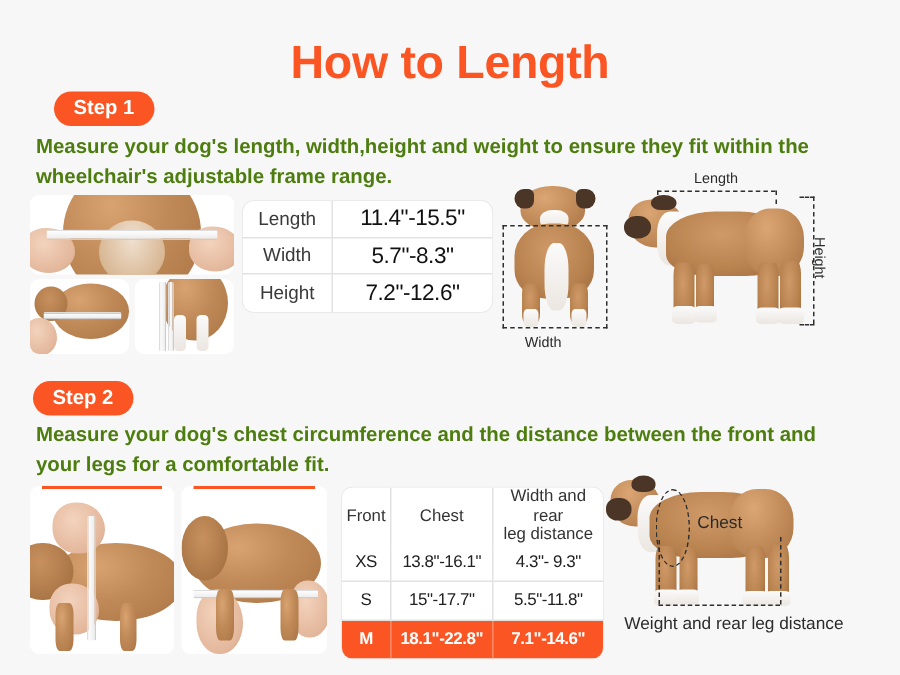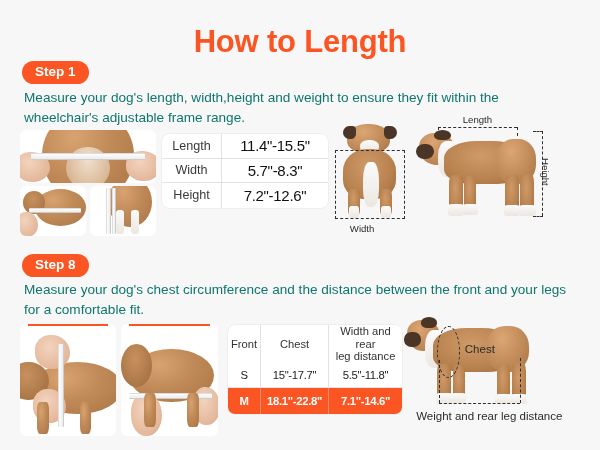--- a/index.html
+++ b/index.html
@@ -23,29 +23,30 @@
   .step-badge {
     position:absolute;
     background:#fa5522;
     color:#fff;
     font-size:13.5px;
     font-weight:bold;
     padding:3px 13px 4px 13px;
     border-radius:14px;
     line-height:1.2;
   }
-  #step1-badge { top:61px; left:22px; }
+  #step1-badge { top:61px; left:36px; }
   #step2-badge { top:254px; left:22px; }
   
   .step-desc {
     position:absolute;
     font-size:13.6px;
     line-height:1.45;
-    color:#0f766e;
+    color:#4d7c0f;
     width:545px;
+    font-weight:bold;
   }
   #step1-desc { top:88px; left:24px; }
   #step2-desc { top:280px; left:24px; }
 
   
   .tbl {
     position:absolute;
     background:#fff;
     border-radius:7px;
     border-collapse:separate;
@@ -272,21 +273,21 @@
   <div class="wht" style="position:absolute;left:36%;top:83%;width:10%;height:10%;border-radius:24%;"></div>
   <div class="wht" style="position:absolute;left:63%;top:84%;width:11%;height:10%;border-radius:24%;"></div>
   <div class="wht" style="position:absolute;left:73%;top:84%;width:11%;height:10%;border-radius:24%;"></div>
 
   <div class="dash-v" style="left:88%;top:14%;height:80%;"></div>
   <div class="dash-l" style="left:82%;top:14%;width:7%;"></div>
   <div class="dash-l" style="left:82%;top:94%;width:7%;"></div>
   <div class="lbl-rot" style="left:94%;top:40%;">Height</div>
 </div>
 
-<div class="step-badge" id="step2-badge">Step 8</div>
+<div class="step-badge" id="step2-badge">Step 2</div>
 <div class="step-desc" id="step2-desc">Measure your dog's chest circumference and the distance between the front and your legs for a comfortable fit.</div>
 
 <div id="collage2">
   <div class="ph" id="q1">
     <div class="topline"></div>
     <div class="art">
       <div class="dogbody" style="left:14%;top:34%;width:92%;height:46%;"></div>
       <div class="dogbody" style="left:-12%;top:34%;width:42%;height:34%;background:radial-gradient(ellipse at 45% 35%,#c8905f,#9e6b3b);"></div>
       <div class="handshape" style="left:16%;top:10%;width:36%;height:30%;"></div>
       <div class="handshape" style="left:14%;top:58%;width:34%;height:30%;"></div>
@@ -314,20 +315,25 @@
     <tr>
       <td class="c-size">Front</td>
       <td class="c-chest">Chest</td>
       <td class="c-dist">
         <span>Width and rear</span><br>
         <span>leg distance</span>
       </td>
     </tr>
   </thead>
   <tbody>
+    <tr>
+      <td>XS</td>
+      <td>13.8"-16.1"</td>
+      <td>4.3"- 9.3"</td>
+    </tr>
     <tr>
       <td>S</td>
       <td>15"-17.7"</td>
       <td>5.5"-11.8"</td>
     </tr>
     <tr class="hl">
       <td>M</td>
       <td>18.1"-22.8"</td>
       <td>7.1"-14.6"</td>
     </tr>

